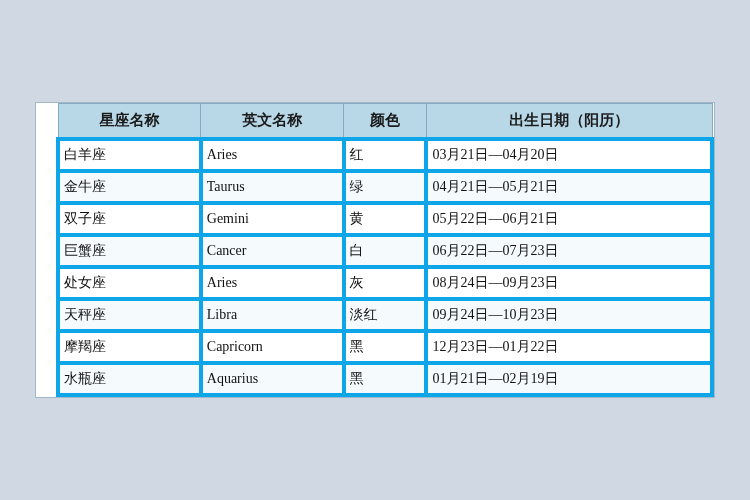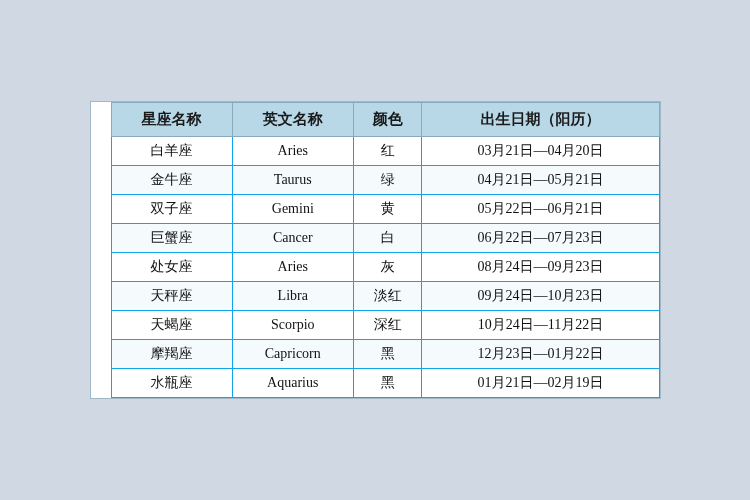--- a/index.html
+++ b/index.html
@@ -8,42 +8,42 @@
       height: 500px;
       background: #d0d8e4;
       display: flex;
       align-items: center;
       justify-content: center;
       font-family: "SimSun", "宋体", serif;
     }
     .table-container {
       background: #fff;
       border: 1px solid #a0b8c8;
-      width: 571px;
+      width: 680px;
       padding-left: 20px;
     }
     table {
       width: 100%;
       border-collapse: collapse;
     }
     th {
       background: #b8d8e8;
       color: #1a1a1a;
       font-weight: bold;
       font-size: 15px;
       text-align: center;
       padding: 7px 4px;
       border: 1px solid #88aabf;
     }
     td {
-      text-align: center;
+      text-align: left;
       font-size: 14px;
       color: #111;
       padding: 5px 4px;
-      border: 1px solid #0ea5e9;
+      border: 4px solid #0ea5e9;
     }
     tr:nth-child(even) td {
       background: #f5fafd;
     }
     tr:nth-child(odd) td {
       background: #ffffff;
     }
   </style>
 </head>
 <body>
@@ -89,26 +89,20 @@
           <td>灰</td>
           <td>08月24日—09月23日</td>
         </tr>
         <tr>
           <td>天秤座</td>
           <td>Libra</td>
           <td>淡红</td>
           <td>09月24日—10月23日</td>
         </tr>
         <tr>
-          <td>天蝎座</td>
-          <td>Scorpio</td>
-          <td>深红</td>
-          <td>10月24日—11月22日</td>
-        </tr>
-        <tr>
           <td>摩羯座</td>
           <td>Capricorn</td>
           <td>黑</td>
           <td>12月23日—01月22日</td>
         </tr>
         <tr>
           <td>水瓶座</td>
           <td>Aquarius</td>
           <td>黑</td>
           <td>01月21日—02月19日</td>

